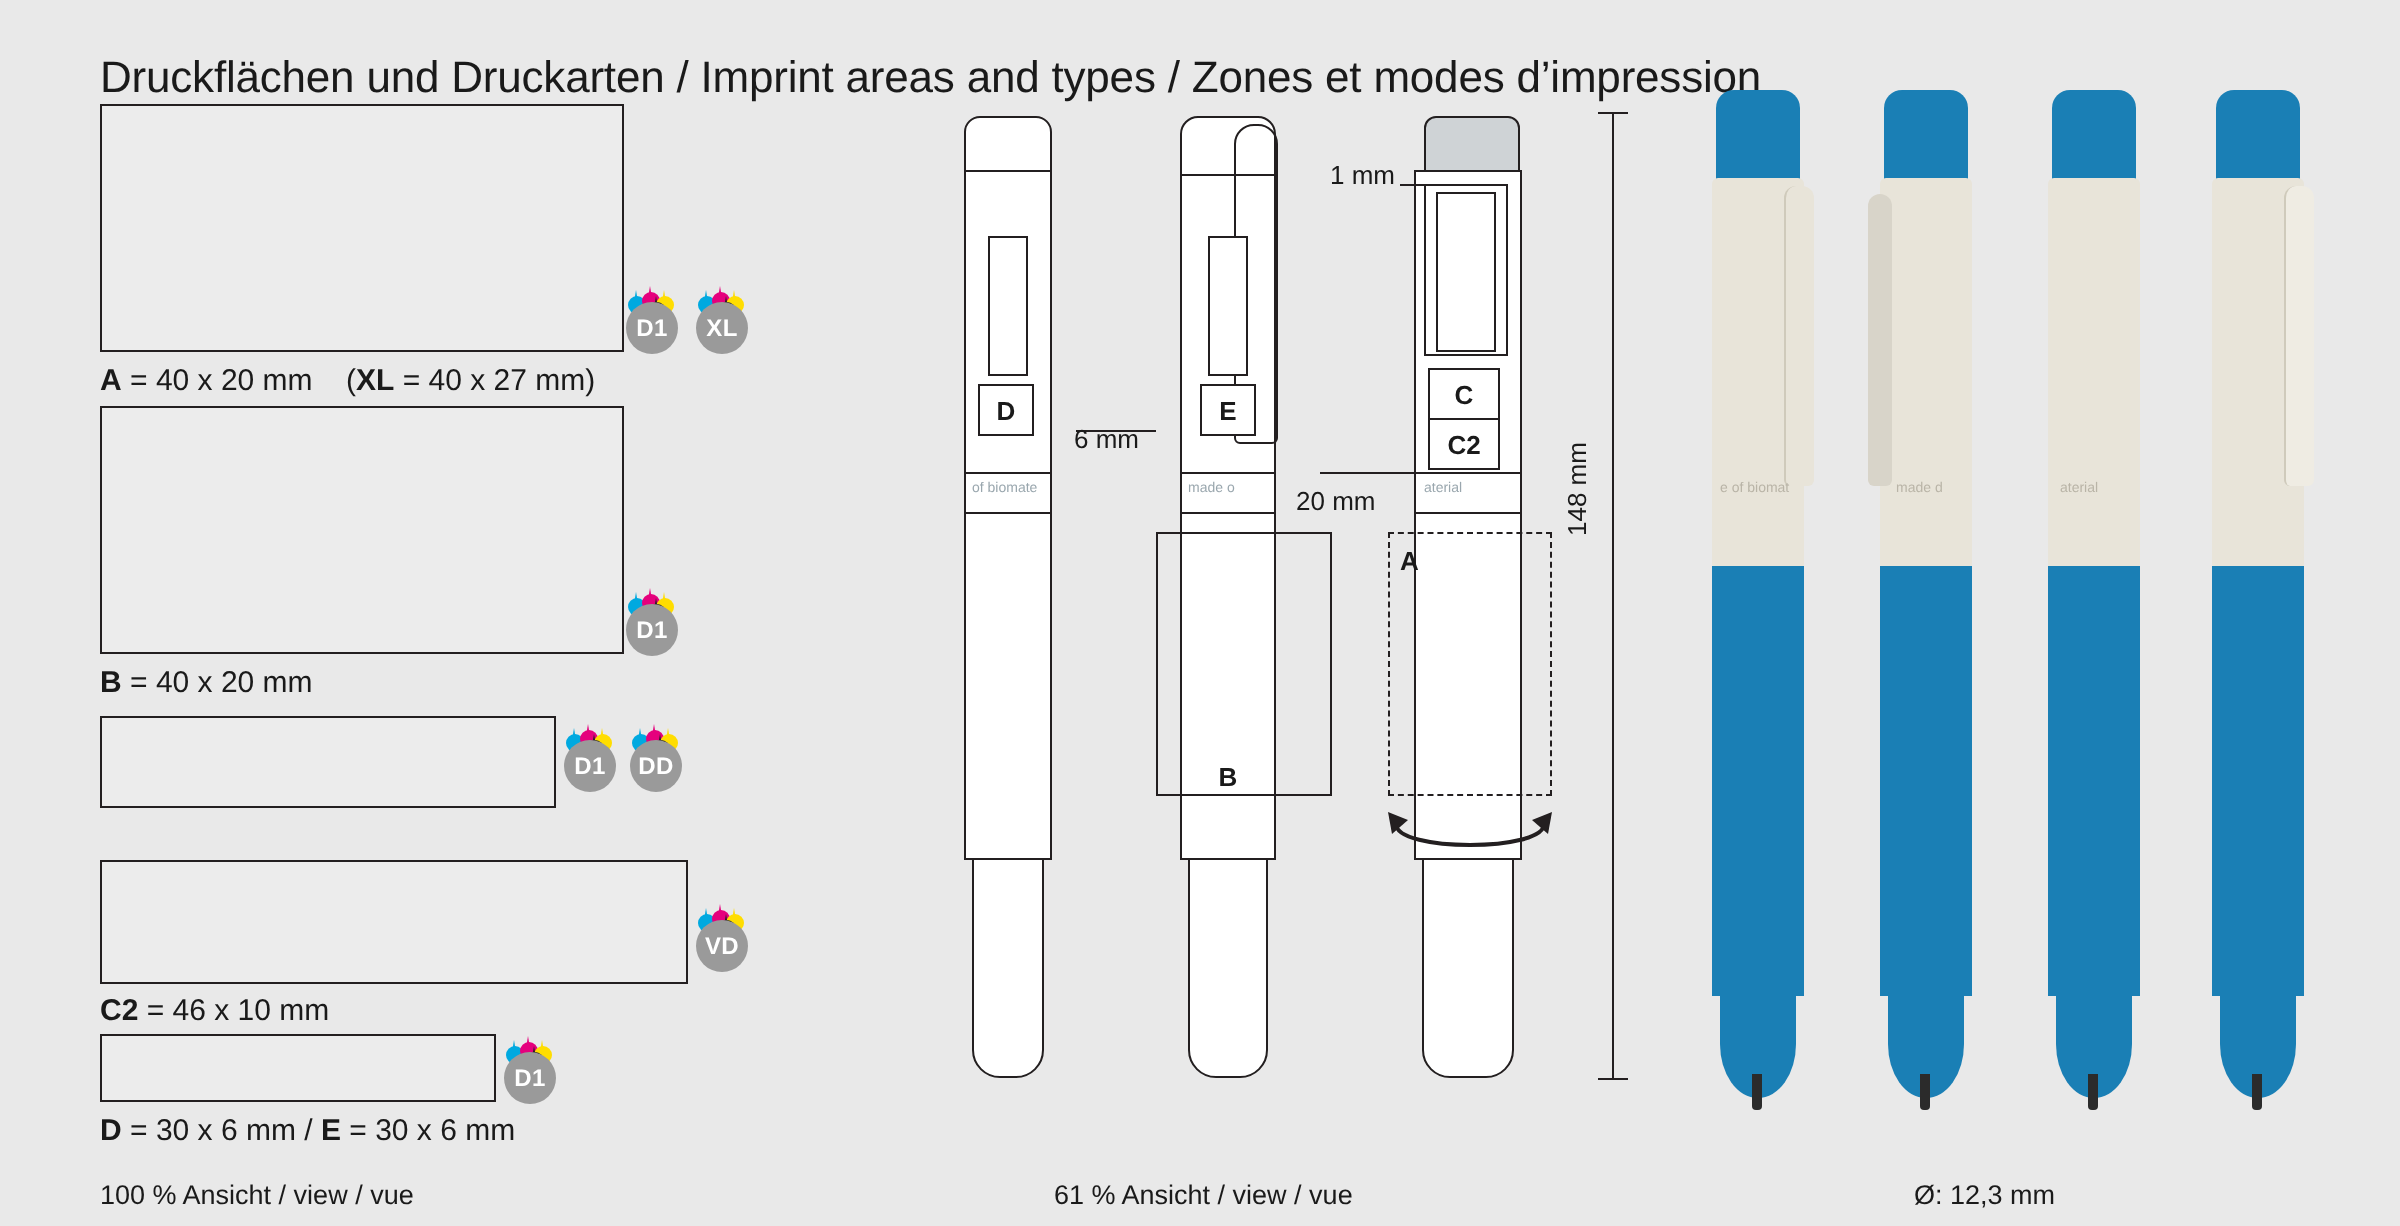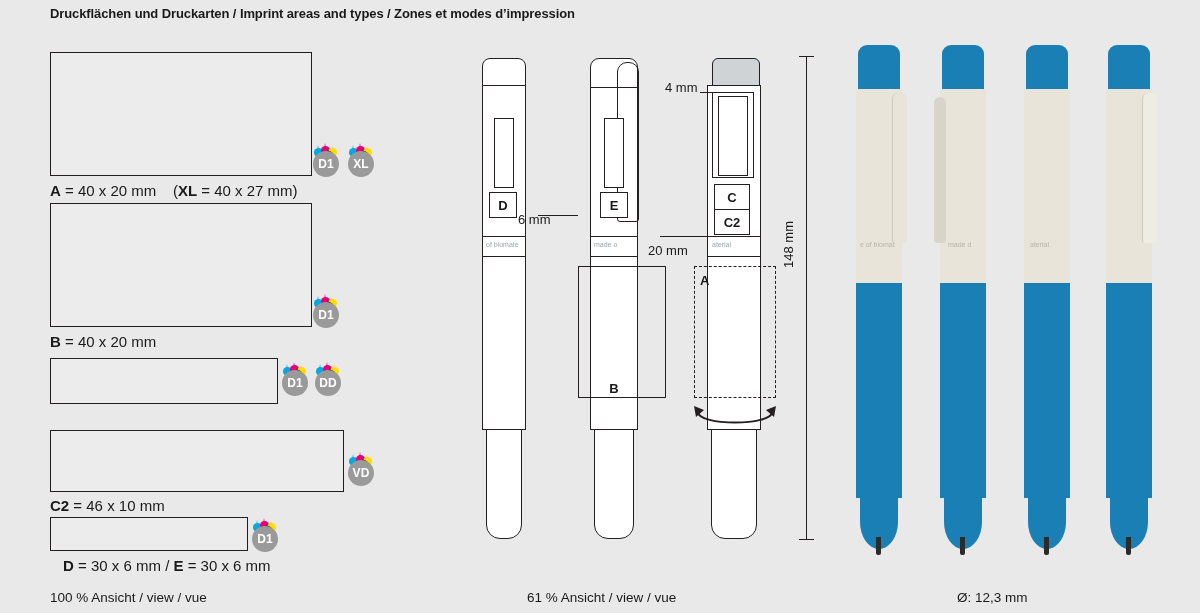--- a/index.html
+++ b/index.html
@@ -5,22 +5,22 @@
   html,body{margin:0;padding:0;}
   body{
     width:1200px;height:613px;
     background:#e9e9e9;
     font-family:"Liberation Sans", sans-serif;
     color:#1a1a1a;
     overflow:hidden;
     position:relative;
   }
   .title{
-    position:absolute;left:50px;top:6px;
-    font-size:13px;font-weight:bold;letter-spacing:-0.1px;
+    position:absolute;left:50px;top:26px;
+    font-size:22px;font-weight:normal;letter-spacing:-0.1px;
   }
 
   
   .box{position:absolute;background:#ececec;border:1px solid #231f20;box-sizing:border-box;}
   .cap{position:absolute;font-size:15px;white-space:nowrap;}
   .cap b{font-weight:bold;}
 
   
   .badge{position:absolute;width:28px;height:34px;}
   .badge .drops{position:absolute;top:0;left:1px;width:26px;height:14px;}
@@ -131,21 +131,21 @@
   <div class="drops">
     <div class="drop d-c" style="left:0;top:2px;"></div>
     <div class="drop d-m" style="left:7px;top:0;"></div>
     <div class="drop d-y" style="left:14px;top:2px;"></div>
     <div class="drop d-k" style="left:10px;top:5px;"></div>
   </div>
   <div class="circle">VD</div>
 </div>
 
 <div class="box" style="left:50px;top:517px;width:198px;height:34px;"></div>
-<div class="cap" style="left:63px;top:557px;">
+<div class="cap" style="left:50px;top:557px;">
   <b>D</b><span> = 30 x 6 mm / </span><b>E</b><span> = 30 x 6 mm</span>
 </div>
 <div class="badge" style="left:252px;top:518px;">
   <div class="drops">
     <div class="drop d-c" style="left:0;top:2px;"></div>
     <div class="drop d-m" style="left:7px;top:0;"></div>
     <div class="drop d-y" style="left:14px;top:2px;"></div>
     <div class="drop d-k" style="left:10px;top:5px;"></div>
   </div>
   <div class="circle">D1</div>
@@ -170,21 +170,21 @@
   <div class="thin" style="left:590px;top:236px;width:48px;height:1px;"></div>
   <div class="thin" style="left:590px;top:256px;width:48px;height:1px;"></div>
   <div class="greytext" style="left:594px;top:241px;">made o</div>
   <div class="box" style="left:604px;top:118px;width:20px;height:70px;background:#fff;"></div>
   <div class="zone-letter" style="left:600px;top:192px;width:28px;height:26px;">E</div>
 
   <div class="box" style="left:578px;top:266px;width:88px;height:132px;background:transparent;"></div>
   <div class="zone-letter" style="left:600px;top:375px;width:28px;height:26px;border:none;background:transparent;">B</div>
 
   <div class="thin" style="left:538px;top:215px;width:40px;height:1px;"></div>
-  <div class="lbl" style="left:518px;top:212px;">6 mm</div>
+  <div class="lbl" style="left:537px;top:212px;">6 mm</div>
 </div>
 
 <div>
   <div class="pen-outline" style="left:712px;top:58px;width:48px;height:28px;background:#cfd3d6;border-radius:6px 6px 0 0;"></div>
   <div class="pen-outline" style="left:707px;top:85px;width:54px;height:345px;"></div>
   <div class="pen-outline" style="left:711px;top:429px;width:46px;height:110px;border-radius:0 0 14px 14px;"></div>
   <div class="thin" style="left:707px;top:236px;width:54px;height:1px;"></div>
   <div class="thin" style="left:707px;top:256px;width:54px;height:1px;"></div>
   <div class="greytext" style="left:712px;top:241px;">aterial</div>
   <div class="box" style="left:712px;top:92px;width:42px;height:86px;background:#fff;"></div>
@@ -195,21 +195,21 @@
   <div class="dash" style="left:694px;top:266px;width:82px;height:132px;"></div>
   <div class="zone-letter" style="left:700px;top:268px;width:26px;height:24px;border:none;background:transparent;justify-content:flex-start;">A</div>
 
   <svg style="position:absolute;left:692px;top:400px;width:86px;height:34px;" viewBox="0 0 86 34">
     <path d="M6 12 C6 26, 80 26, 80 12" fill="none" stroke="#231f20" stroke-width="2"></path>
     <path d="M2 6 L12 10 L4 17 Z" fill="#231f20"></path>
     <path d="M84 6 L74 10 L82 17 Z" fill="#231f20"></path>
   </svg>
 
   <div class="thin" style="left:700px;top:92px;width:34px;height:1px;"></div>
-  <div class="lbl" style="left:665px;top:80px;">4 mm</div>
+  <div class="lbl" style="left:665px;top:80px;">1 mm</div>
 
   <div class="thin" style="left:660px;top:236px;width:50px;height:1px;"></div>
   <div class="lbl" style="left:648px;top:243px;">20 mm</div>
 </div>
 
 <div>
   <div class="thin" style="left:806px;top:56px;width:1px;height:484px;"></div>
   <div class="thin" style="left:799px;top:56px;width:15px;height:1px;"></div>
   <div class="thin" style="left:799px;top:539px;width:15px;height:1px;"></div>
   <div class="lbl" style="left:781px;top:268px;transform:rotate(-90deg);transform-origin:left top;">148 mm</div>

